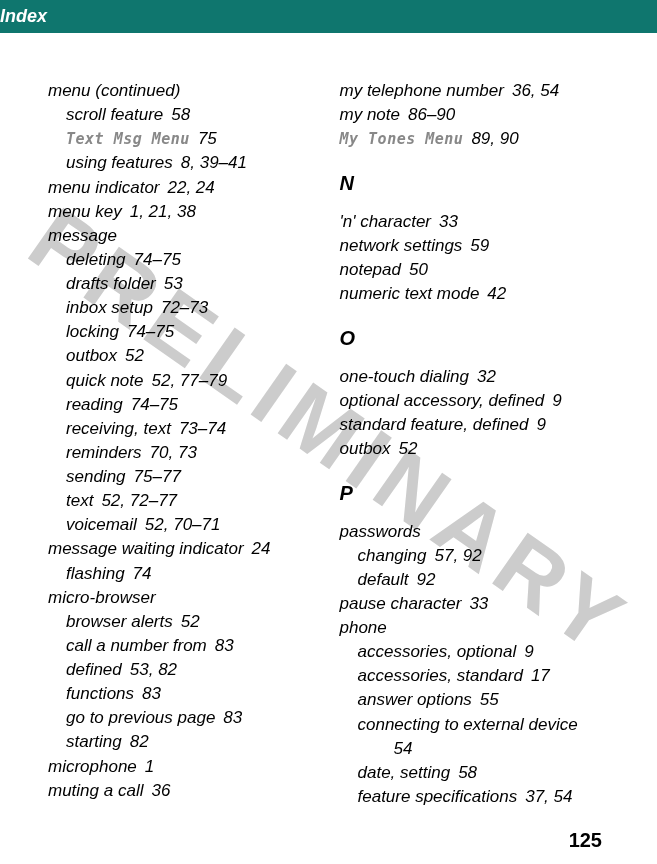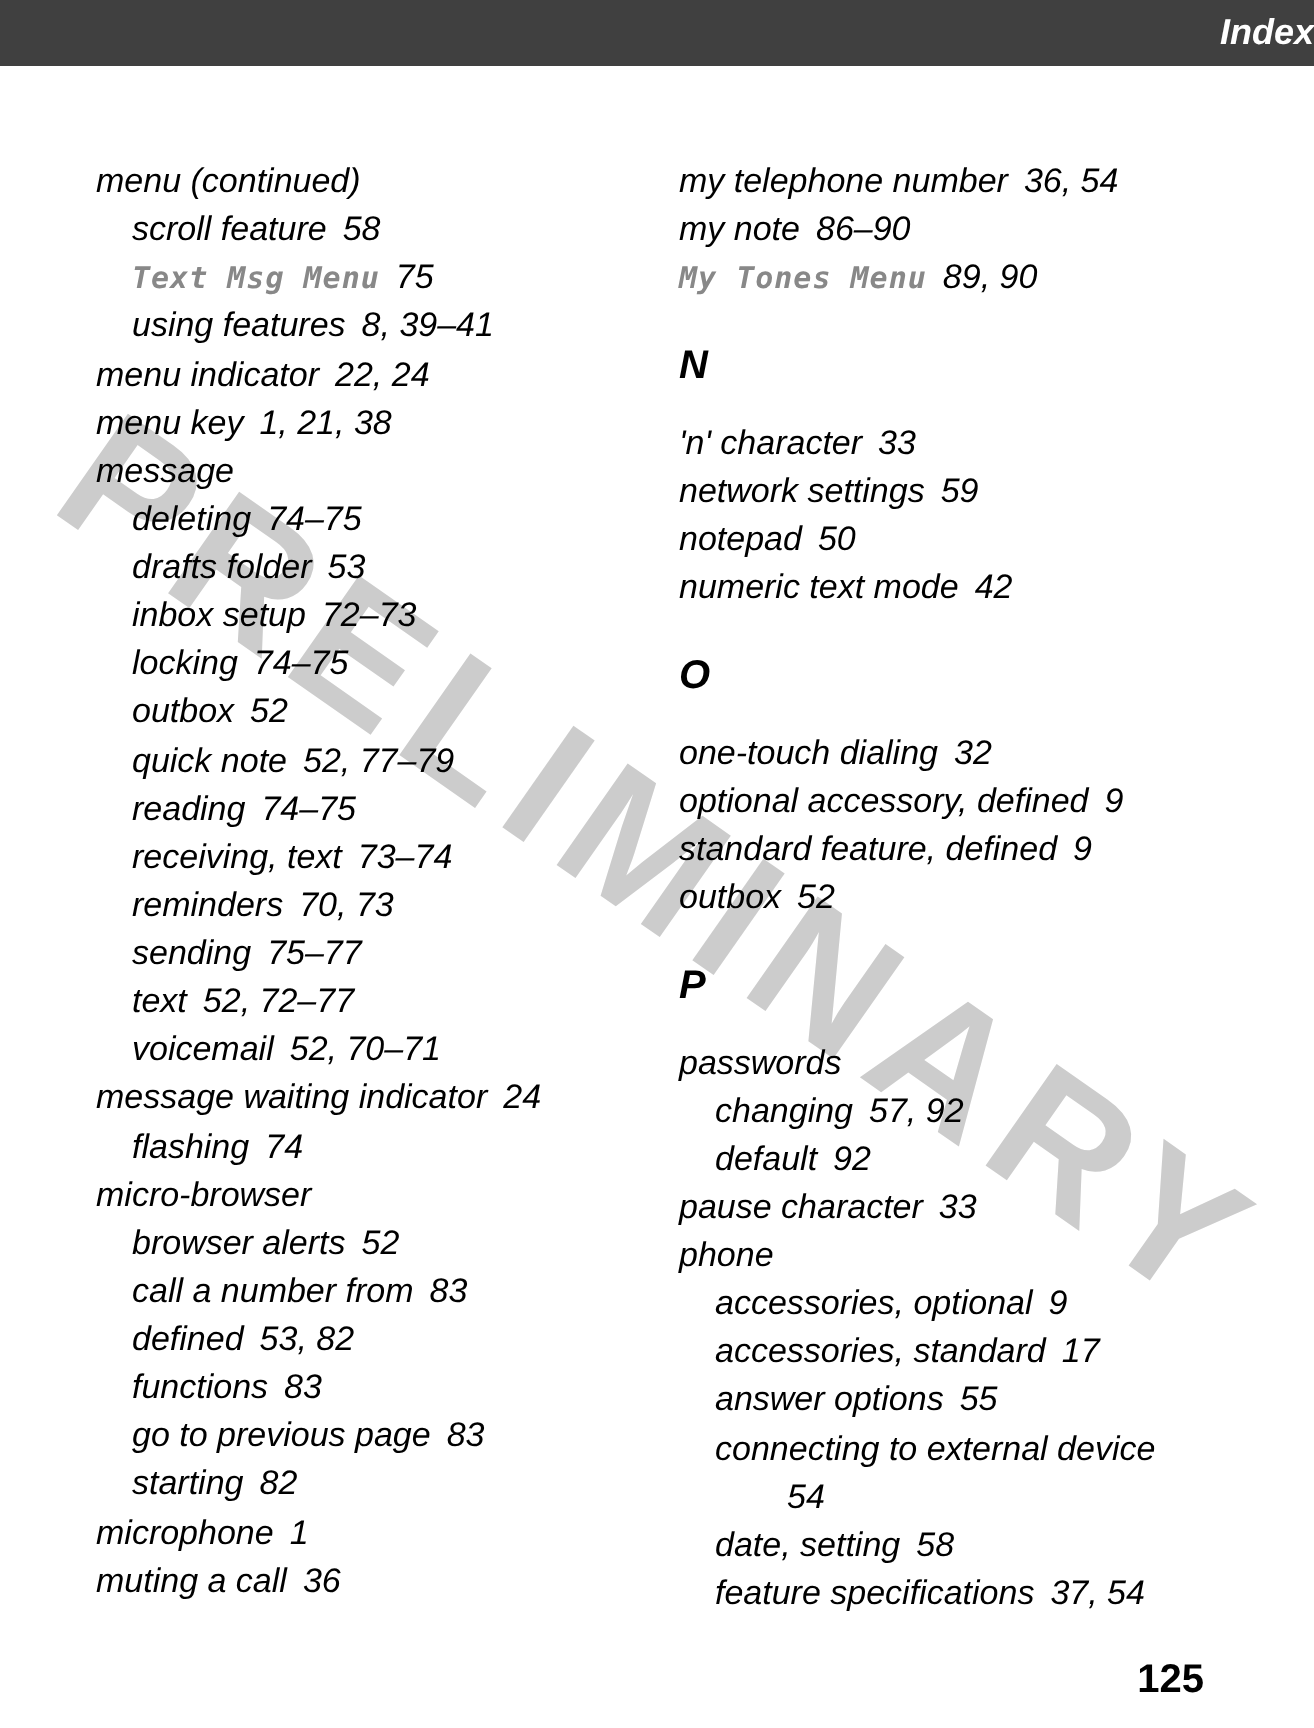--- a/index.html
+++ b/index.html
@@ -8,23 +8,23 @@
       box-sizing: border-box;
     }
     body {
       width: 657px;
       height: 864px;
       font-family: "Segoe UI", Arial, sans-serif;
       background: white;
       position: relative;
     }
     .header {
-      background: #404040;
+      background: #0f766e;
       color: white;
-      text-align: right;
+      text-align: left;
       padding: 6px 0;
       font-weight: bold;
       font-style: italic;
       font-size: 18px;
     }
     .watermark {
       position: absolute;
       top: 50%;
       left: 50%;
       transform: translate(-50%, -50%) rotate(35deg);

